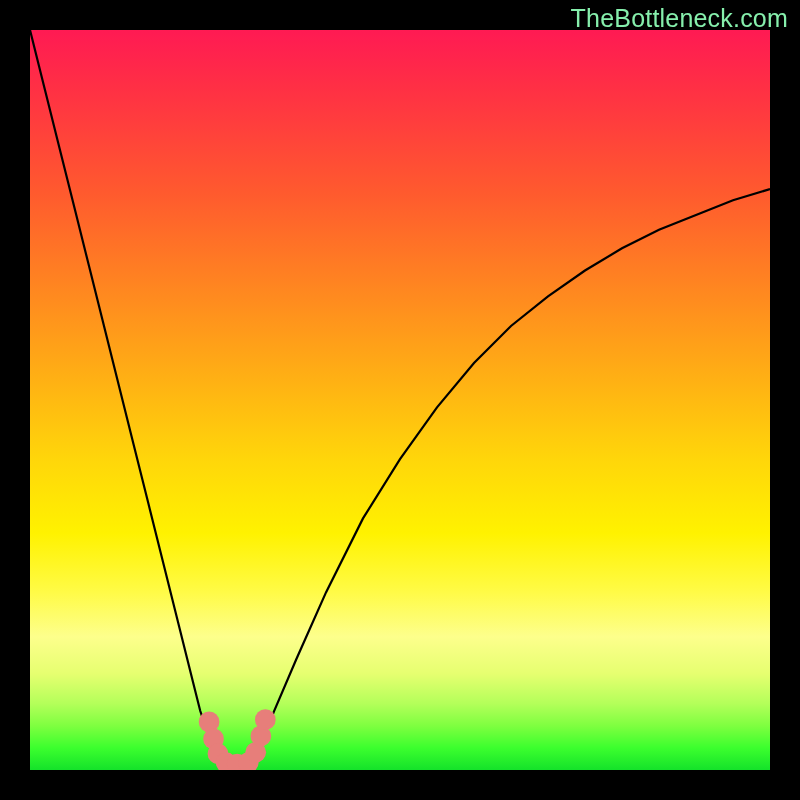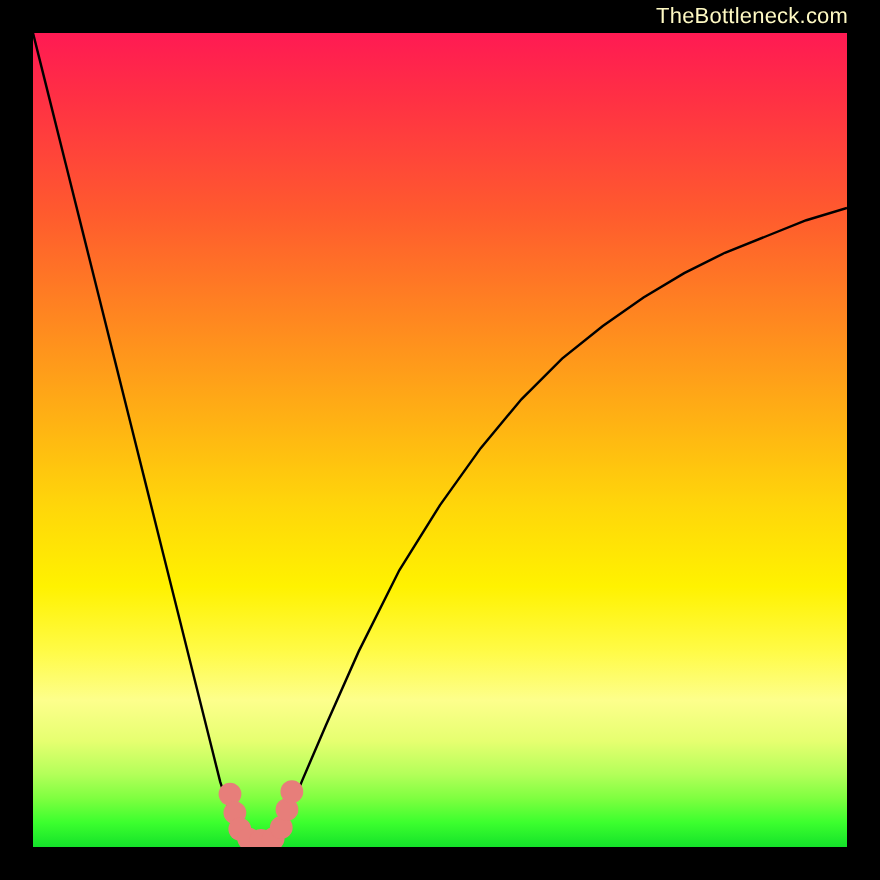--- a/index.html
+++ b/index.html
@@ -38,23 +38,23 @@
       #e6ff70 87%,
       #b4ff5a 91%,
       #7fff40 94%,
       #3cff2e 97%,
       #14e22a 100%
     );
   }
   .watermark {
     position: absolute;
     top: 4px;
-    right: 29px;
-    color: #fef9c3;
-    font-size: 20px;
+    right: 12px;
+    color: #86efac;
+    font-size: 25px;
     letter-spacing: 0.2px;
     z-index: 5;
   }
   svg.curve {
     position: absolute;
     top: 0; left: 0;
     width: 740px;
     height: 740px;
   }
   .marker {

